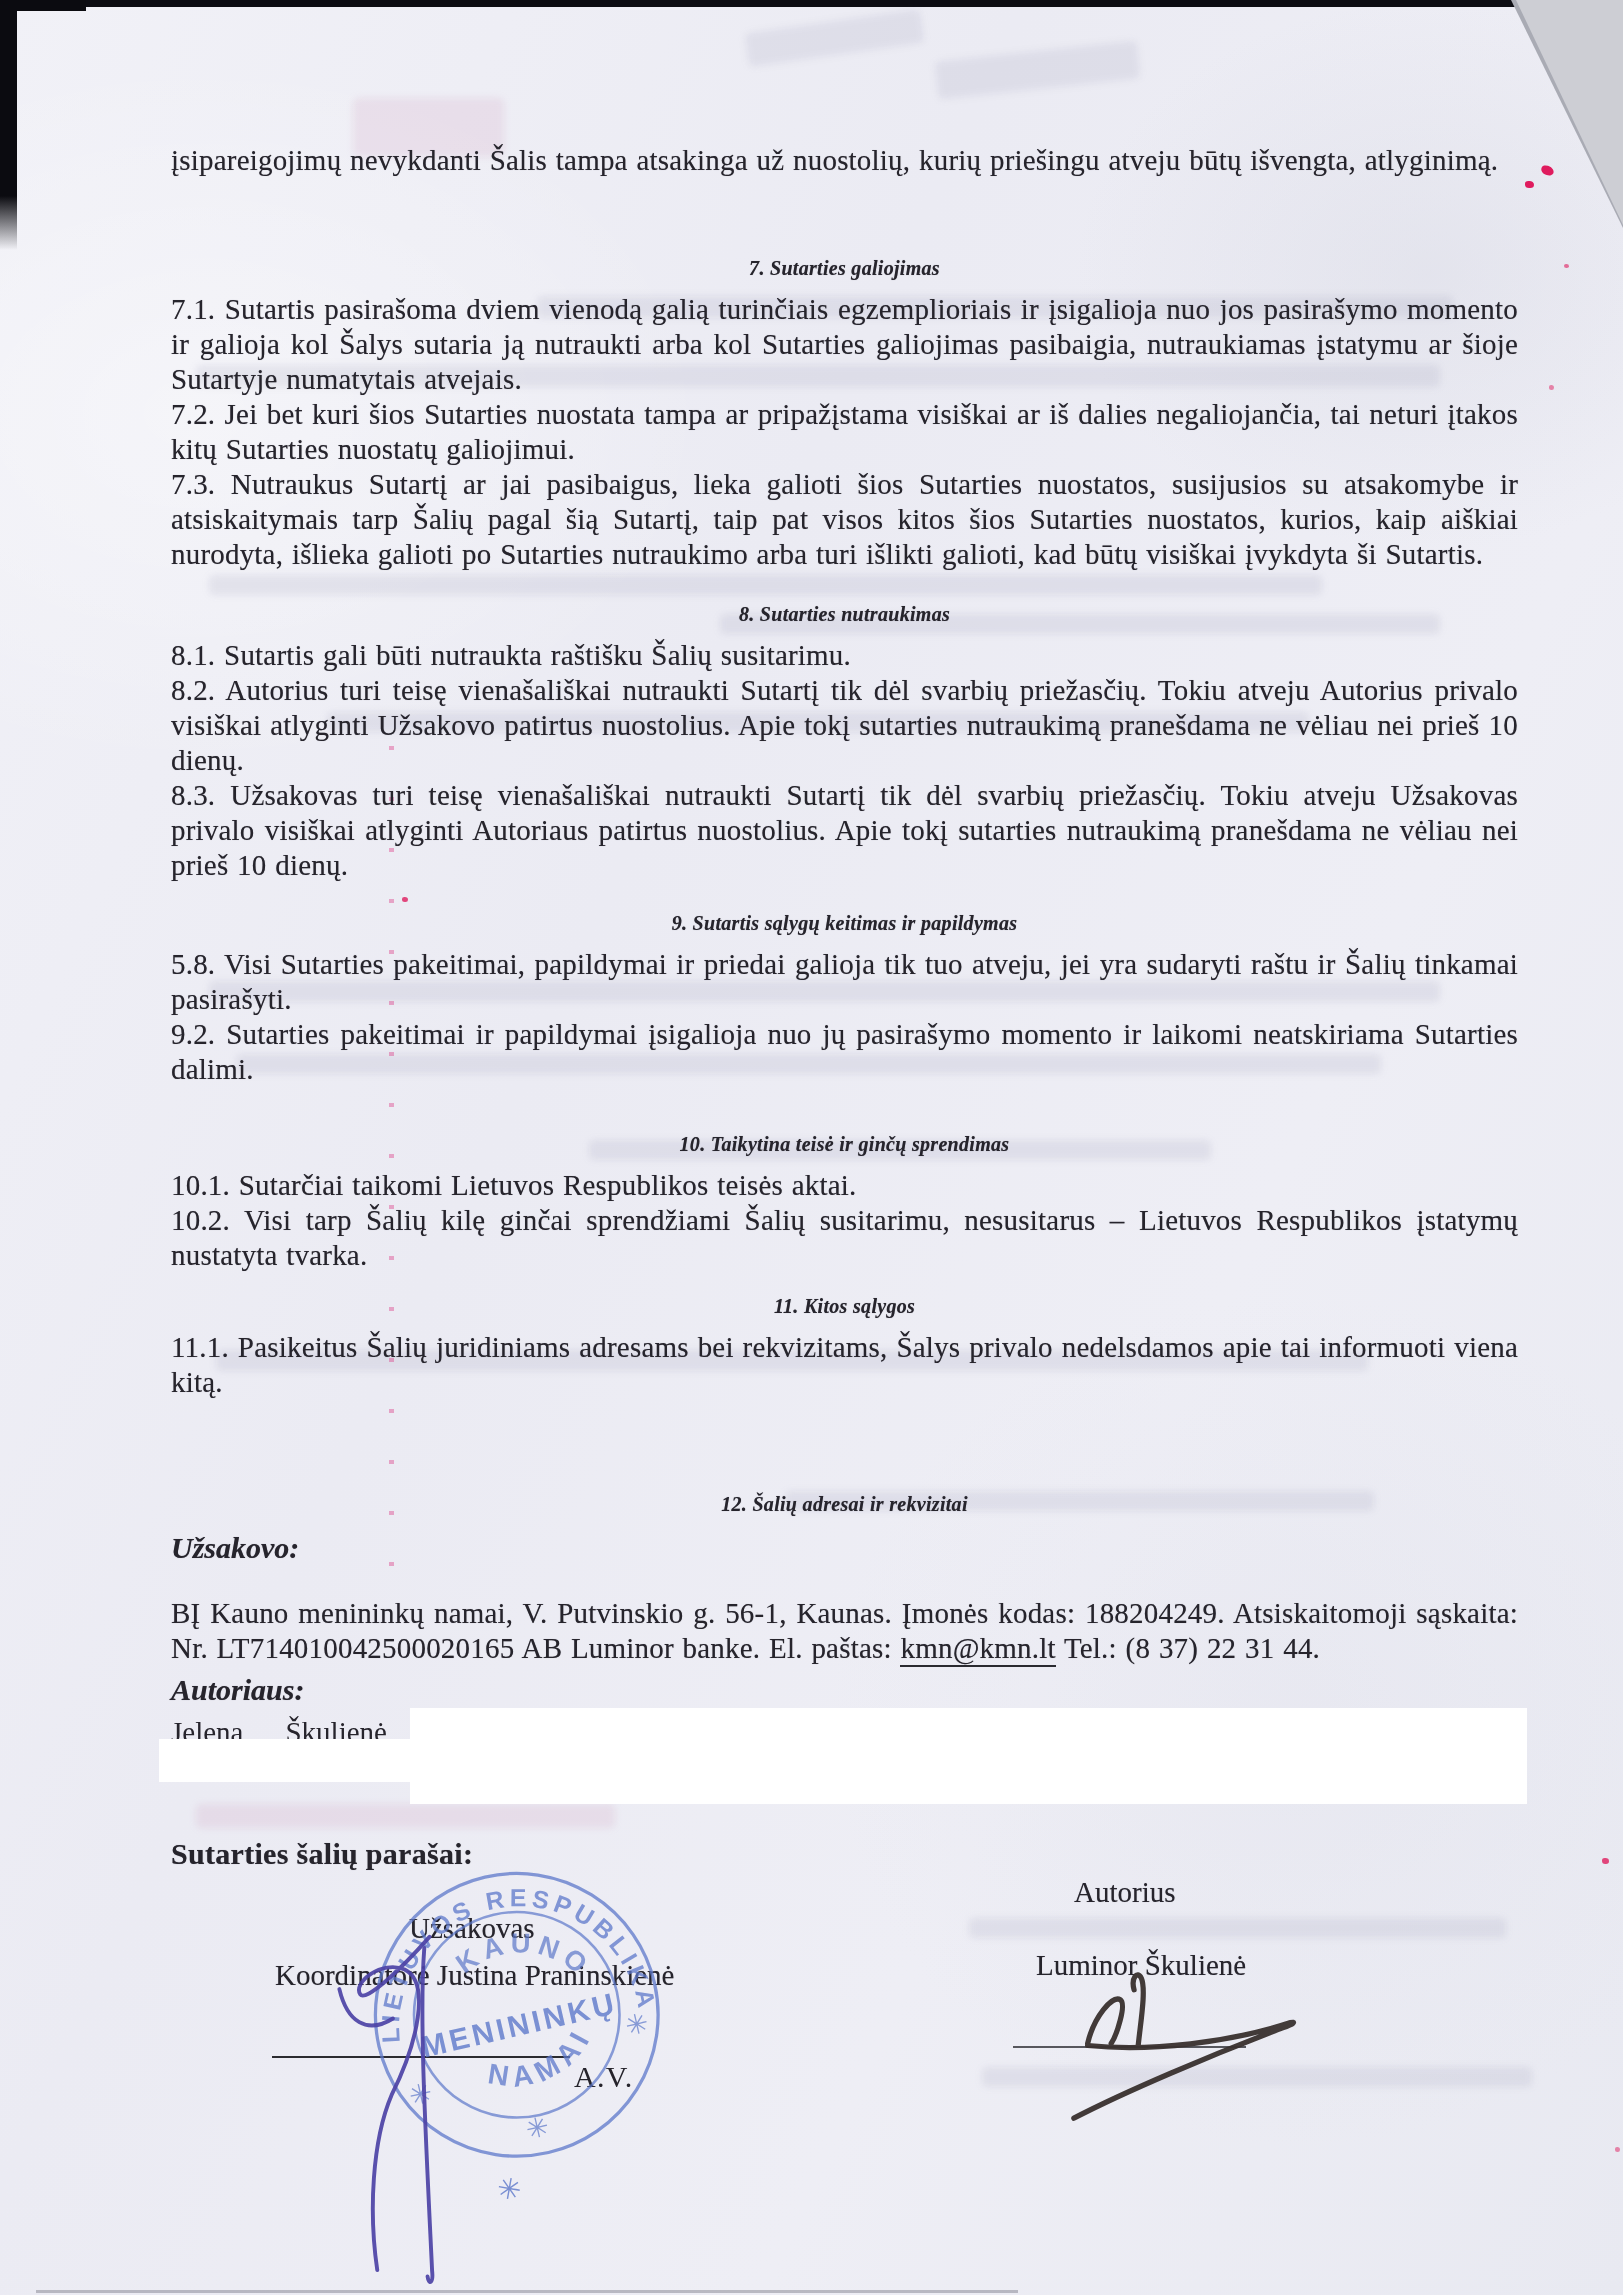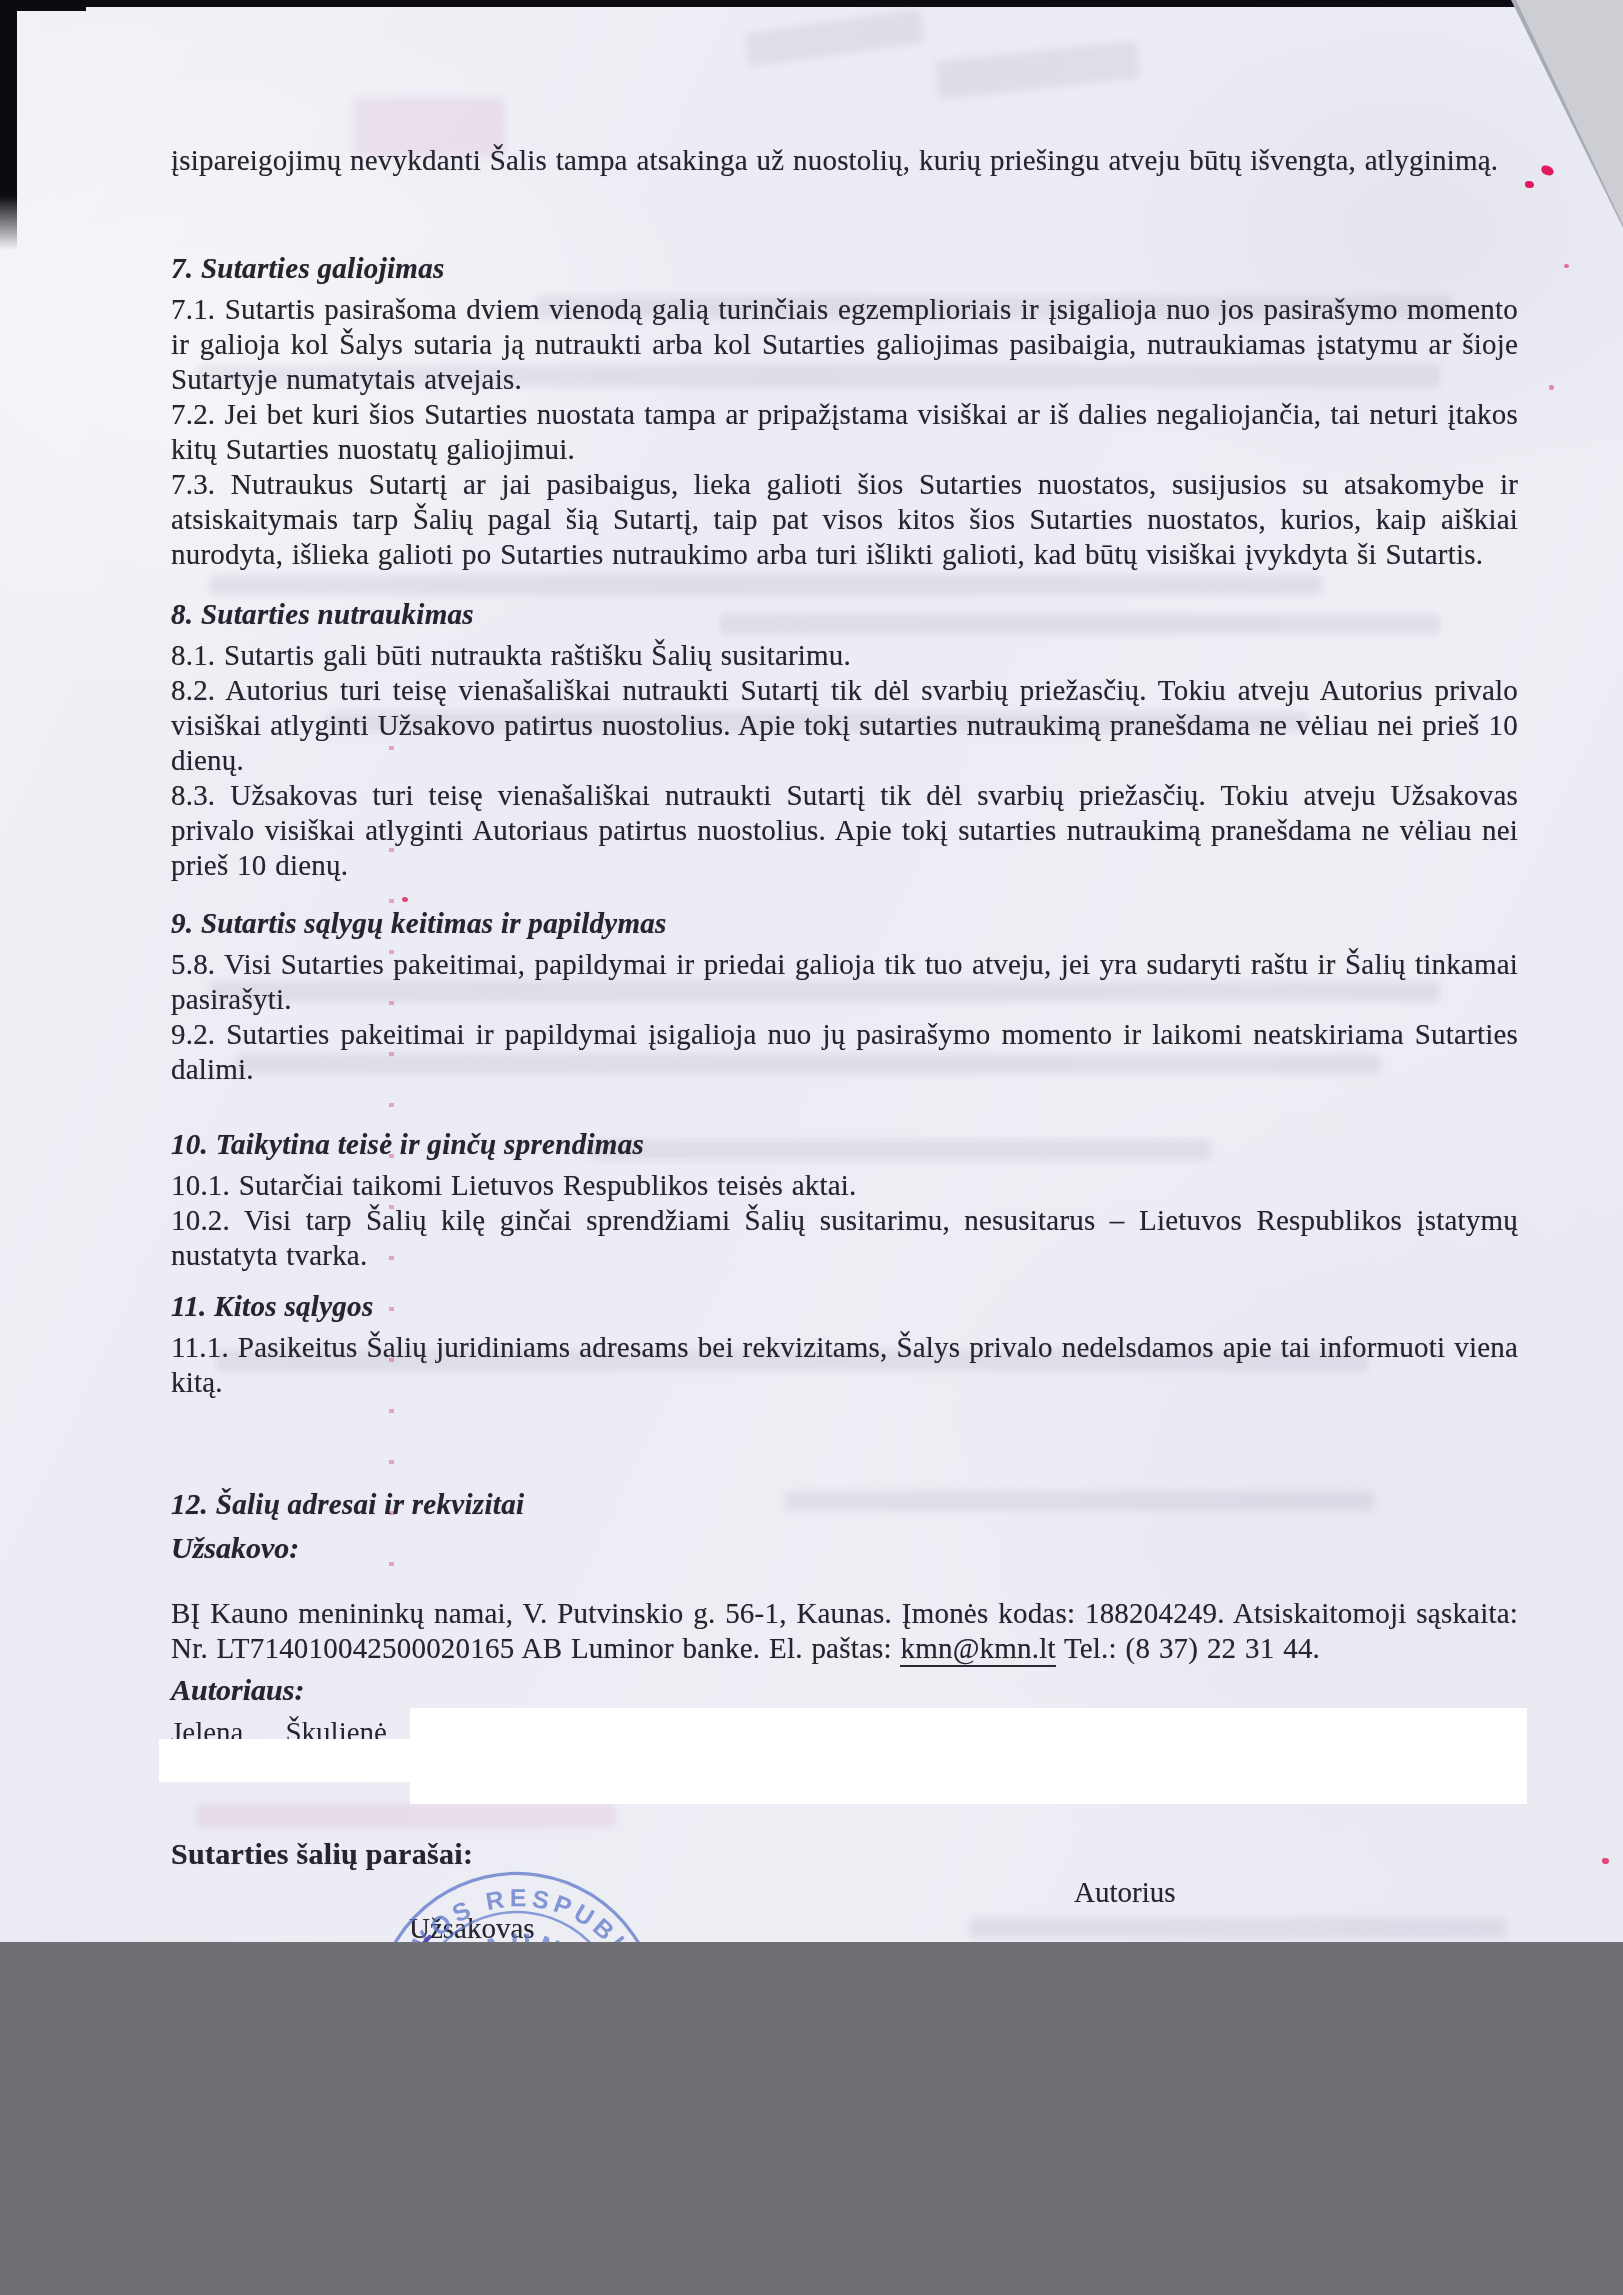--- a/index.html
+++ b/index.html
@@ -1,17 +1,17 @@
 <!DOCTYPE html>
 <html style="font-size:10.5px"><head>
 <meta charset="utf-8">
 <style>
   html,body{margin:0;padding:0;background:#6f6f74;}
   .page{
-    position:relative;width:1623px;height:1942px;overflow:hidden;
+    position:relative;width:1623px;height:2295px;overflow:hidden;
     background:
       radial-gradient(851px 589px at 12% 18%, rgba(255,255,255,.38), transparent 62%),
       radial-gradient(589px 458px at 88% 12%, rgba(205,207,220,.30), transparent 60%),
       radial-gradient(720px 655px at 80% 75%, rgba(222,223,234,.30), transparent 65%),
       linear-gradient(115deg,#f1f1f7 0%,#ebebf3 38%,#eeeef5 68%,#e8e9f1 100%);
     font-family:"Liberation Serif", serif;color:#26242c;
   }
   
   .scan-top-band{position:absolute;left:0;top:0;width:1623px;height:6.5px;background:#0c0c12;}
   .scan-topleft-wedge{position:absolute;left:0;top:0;width:86px;height:10.5px;background:#0b0b10;}
@@ -28,22 +28,22 @@
   .pink-streak{position:absolute;left:389px;top:746px;width:4.6px;height:857px;
     background:repeating-linear-gradient(to bottom, rgba(219,45,125,.38) 0 3.9px, transparent 3.9px 51px);
     filter:blur(0.7px);}
   .speck{position:absolute;border-radius:45% 60% 50% 55%;background:#df1b5e;}
   .redaction{position:absolute;background:#ffffff;}
   
   .block{position:absolute;left:171px;width:1347px;}
   p.body{margin:0;font-size:29px;line-height:35px;letter-spacing:0.2px;word-spacing:1.3px;
     text-shadow:0 0 0.7px rgba(40,40,52,.45);}
   .j{text-align:justify;}
-  h2.heading{margin:0 0 5.9px 0;font-size:29px;line-height:35px;font-style:italic;font-weight:700;
-    letter-spacing:0.3px;text-shadow:0 0 0.7px rgba(30,30,42,.5);}
+  h2.heading{margin:0 0 5.9px 0;font-size:20px;line-height:35px;font-style:italic;font-weight:700;
+    letter-spacing:0.3px;text-shadow:0 0 0.7px rgba(30,30,42,.5);text-align:center;}
   .lbl{margin:0;font-size:30px;line-height:35px;font-style:italic;font-weight:700;
     text-shadow:0 0 0.7px rgba(30,30,42,.5);}
   .mail{border-bottom:2.6px solid #2a2a30;padding-bottom:1.3px;}
   .name-row{font-size:29px;line-height:35px;}
   .name-gap{display:inline-block;width:42px;}
   .sig-title{position:absolute;left:171px;top:1837px;font-size:30px;font-weight:700;
     letter-spacing:0.3px;text-shadow:0 0 0.7px rgba(30,30,42,.5);}
   .sig-text{position:absolute;font-size:29px;line-height:34px;text-shadow:0 0 0.7px rgba(40,40,52,.4);}
   .sig-line-left{position:absolute;left:272px;top:2056px;width:298px;height:0;
     border-top:2.6px solid #2b2b30;}

